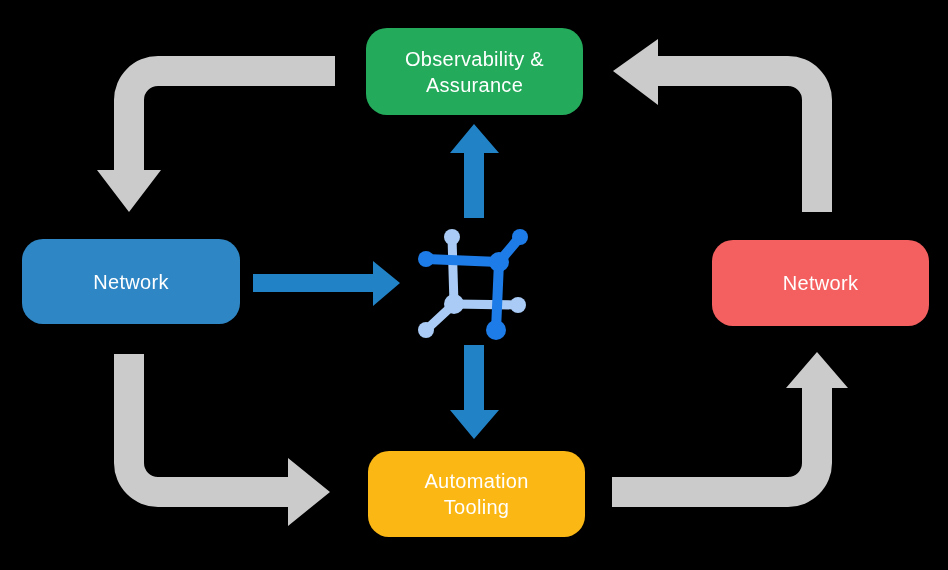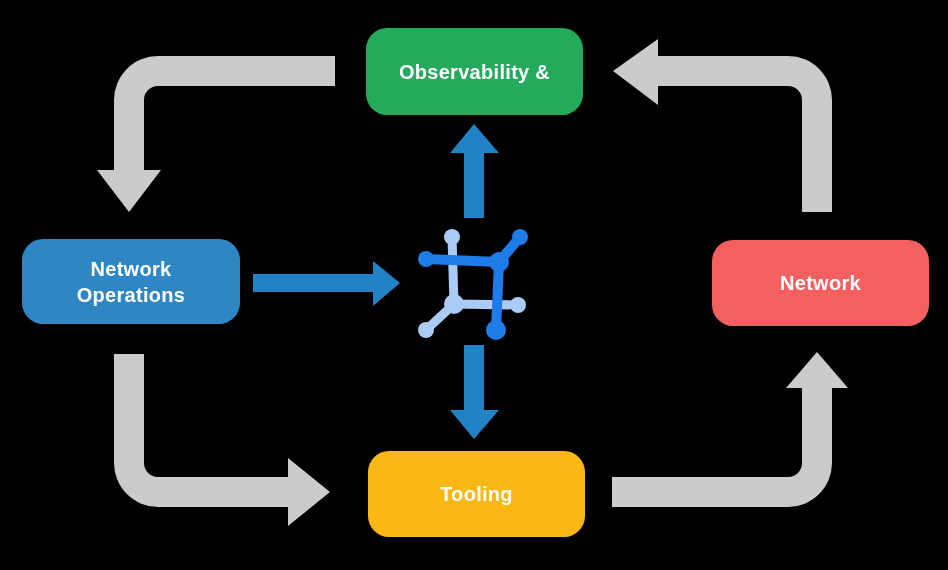--- a/index.html
+++ b/index.html
@@ -22,21 +22,21 @@
 
   .node {
     position: absolute;
     border-radius: 21px;
     display: flex;
     flex-direction: column;
     align-items: center;
     justify-content: center;
     color: #fff;
     font-size: 20px;
-    font-weight: 700;
+    font-weight: 400;
     letter-spacing: 0.3px;
     line-height: 26px;
     text-align: center;
   }
   .node-observability   { left: 366px; top: 28px;  width: 217px; height: 87px; }
   .node-operations      { left: 22px;  top: 239px; width: 218px; height: 85px; }
   .node-infrastructure  { left: 712px; top: 240px; width: 217px; height: 86px; }
   .node-automation      { left: 368px; top: 451px; width: 217px; height: 86px; }
 
   .center-icon {
@@ -63,32 +63,33 @@
 
     <path d="M253,274 L373,274 L373,261 L400,283 L373,306 L373,292 L253,292 Z" fill="#2282C6"></path>
 
     <path d="M464,218 L464,153 L450,153 L474,124 L499,153 L484,153 L484,218 Z" fill="#2282C6"></path>
 
     <path d="M464,345 L464,410 L450,410 L474,439 L499,410 L484,410 L484,345 Z" fill="#2282C6"></path>
   </svg>
 
   <div class="node node-observability" style="background-color: rgb(35, 171, 91);">
     <div>Observability &amp;</div>
+    <div>Assurance</div>
   </div>
 
   <div class="node node-operations" style="background-color: rgb(46, 134, 196);">
     <div>Network</div>
-    <div>Operations</div>
   </div>
 
   <div class="node node-infrastructure" style="background-color: rgb(244, 96, 95);">
     <div>Network</div>
   </div>
 
   <div class="node node-automation" style="background-color: rgb(251, 183, 19);">
+    <div>Automation</div>
     <div>Tooling</div>
   </div>
 
   <svg class="center-icon" viewBox="0 0 114 114" xmlns="http://www.w3.org/2000/svg" aria-hidden="true">
 
     <g fill="none" stroke-linecap="round" stroke-width="9" stroke="#A9CBF5">
       <path d="M36,10 L38,77 L10,103"></path>
       <path d="M38,77 L102,78"></path>
     </g>
     <g fill="#A9CBF5">

